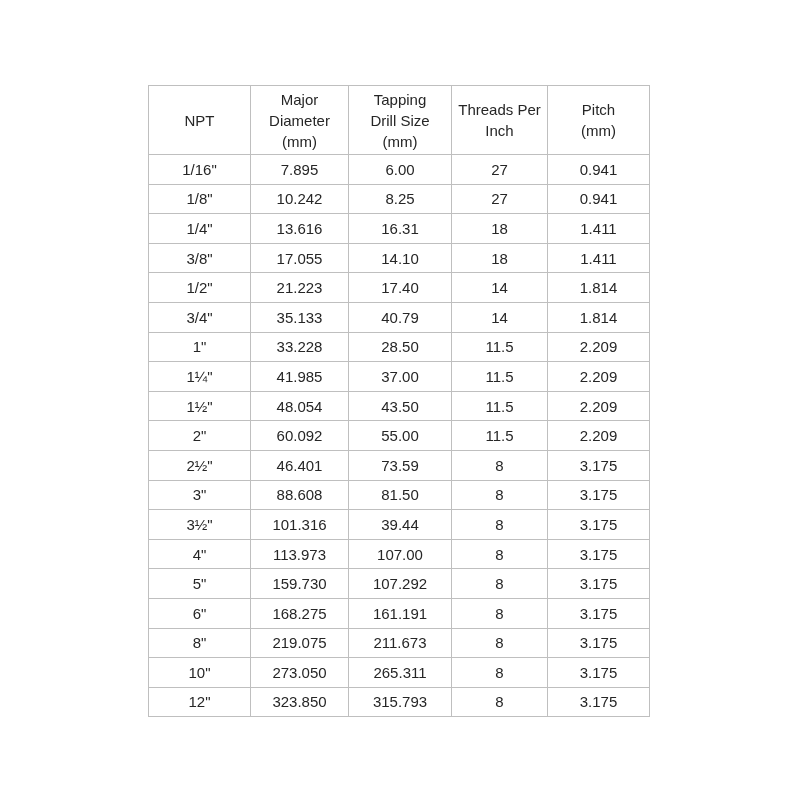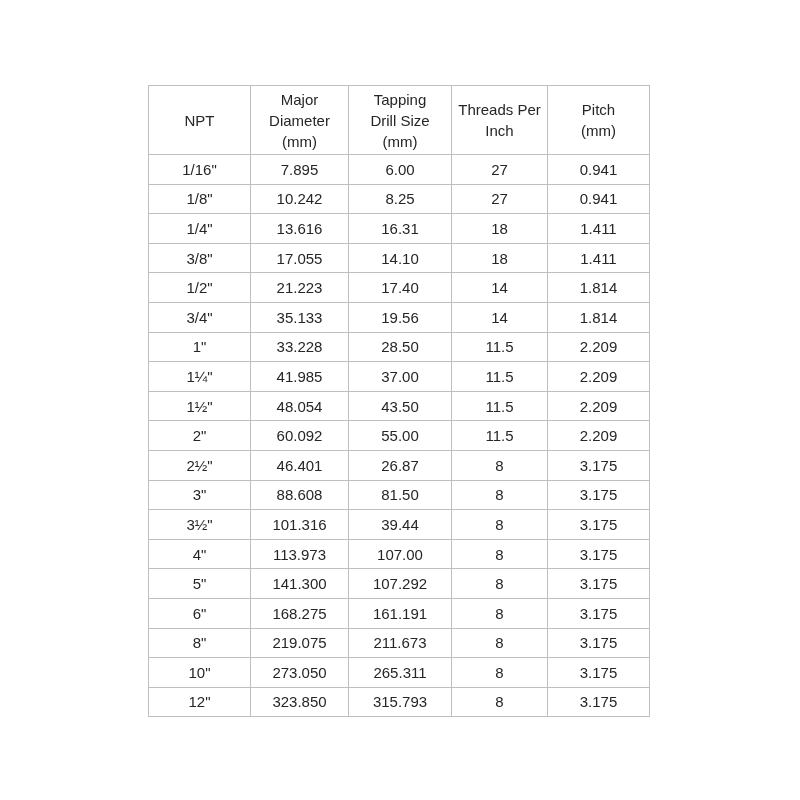--- a/index.html
+++ b/index.html
@@ -107,21 +107,21 @@
         <tr>
     <td>1/2"</td>
     <td>21.223</td>
     <td>17.40</td>
     <td>14</td>
     <td>1.814</td>
   </tr>
         <tr>
     <td>3/4"</td>
     <td>35.133</td>
-    <td>19.56</td>
+    <td>40.79</td>
     <td>14</td>
     <td>1.814</td>
   </tr>
         <tr>
     <td>1"</td>
     <td>33.228</td>
     <td>28.50</td>
     <td>11.5</td>
     <td>2.209</td>
   </tr>
@@ -142,21 +142,21 @@
         <tr>
     <td>2"</td>
     <td>60.092</td>
     <td>55.00</td>
     <td>11.5</td>
     <td>2.209</td>
   </tr>
         <tr>
     <td>2½"</td>
     <td>46.401</td>
-    <td>26.87</td>
+    <td>73.59</td>
     <td>8</td>
     <td>3.175</td>
   </tr>
         <tr>
     <td>3"</td>
     <td>88.608</td>
     <td>81.50</td>
     <td>8</td>
     <td>3.175</td>
   </tr>
@@ -169,21 +169,21 @@
   </tr>
         <tr>
     <td>4"</td>
     <td>113.973</td>
     <td>107.00</td>
     <td>8</td>
     <td>3.175</td>
   </tr>
         <tr>
     <td>5"</td>
-    <td>141.300</td>
+    <td>159.730</td>
     <td>107.292</td>
     <td>8</td>
     <td>3.175</td>
   </tr>
         <tr>
     <td>6"</td>
     <td>168.275</td>
     <td>161.191</td>
     <td>8</td>
     <td>3.175</td>

